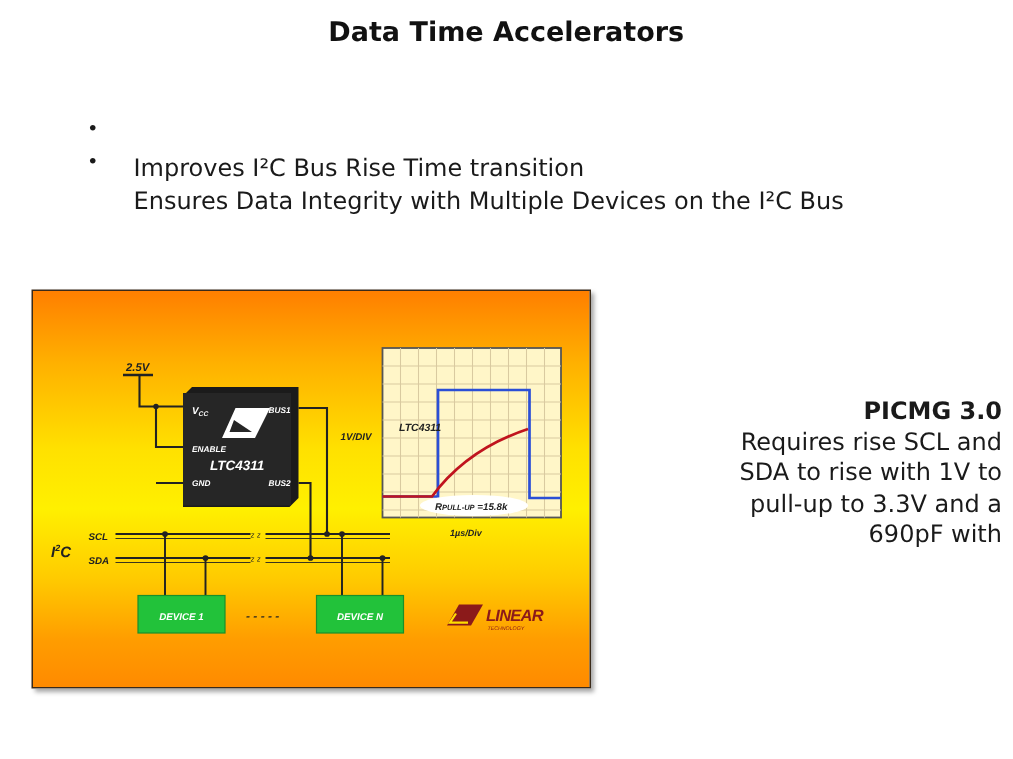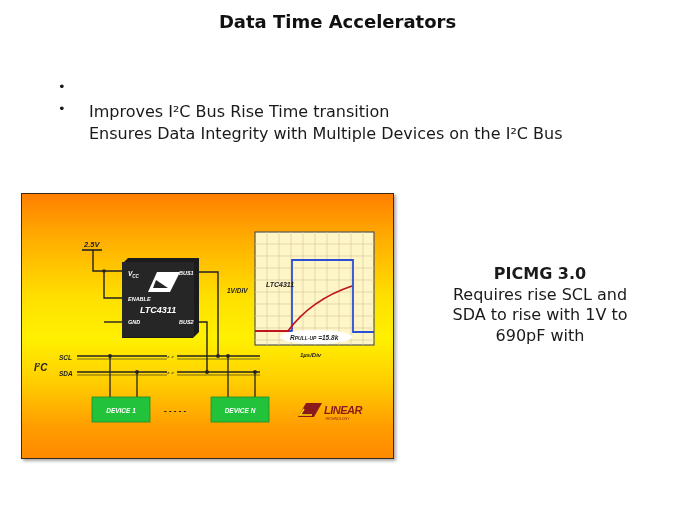--- a/index.html
+++ b/index.html
@@ -21,21 +21,21 @@
     position: absolute; left: 21px; top: 193px; width: 371px; height: 264px;
     border: 1px solid #3a2a1a;
     background: linear-gradient(to bottom, #ff7f00 0%, #ffb000 18%, #ffe100 40%, #fff000 55%, #ffcc00 72%, #ff9d00 88%, #ff8a00 100%);
     box-shadow: 2px 2px 3px rgba(0,0,0,0.35);
     overflow: hidden;
     font-style: italic;
   }
   .figure svg { position: absolute; left: 0; top: 0; }
 
   .side {
-    position: absolute; left: 412px; top: 264px; width: 256px; text-align: center;
+    position: absolute; left: 412px; top: 264px; width: 256px; text-align: right;
     font-size: 16px; color: #1a1a1a; line-height: 20.6px;
   }
   .side .heading { font-weight: bold; }
 </style>
 </head>
 <body>
 
 <div class="title">Data Time Accelerators</div>
 
 <div class="features">
@@ -149,14 +149,15 @@
       <text x="302" y="220" font-size="11" fill="#8b1a1a" font-weight="bold" letter-spacing="-0.5">LINEAR</text>
       <text x="303" y="226" font-size="3.5" fill="#8b1a1a">TECHNOLOGY</text>
     </g>
   </svg>
 </div>
 
 <div class="side">
   <div class="heading">PICMG 3.0</div>
   <div>Requires rise SCL and</div>
   <div>SDA to rise with 1V to</div>
+  <div>pull-up to 3.3V and a</div>
   <div>690pF with</div>
 </div>
 
 </body></html>

